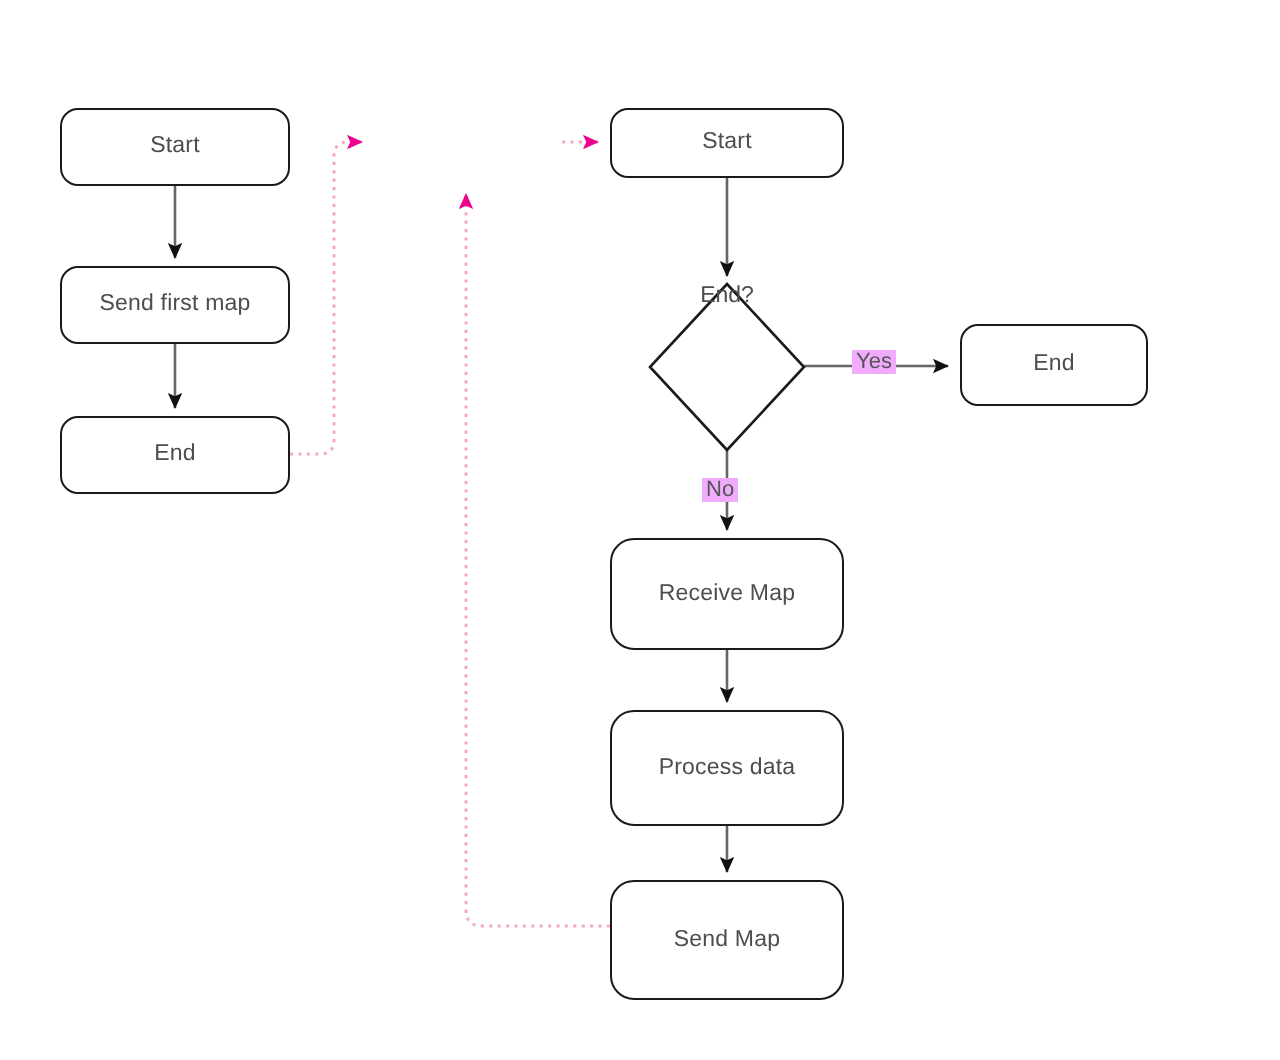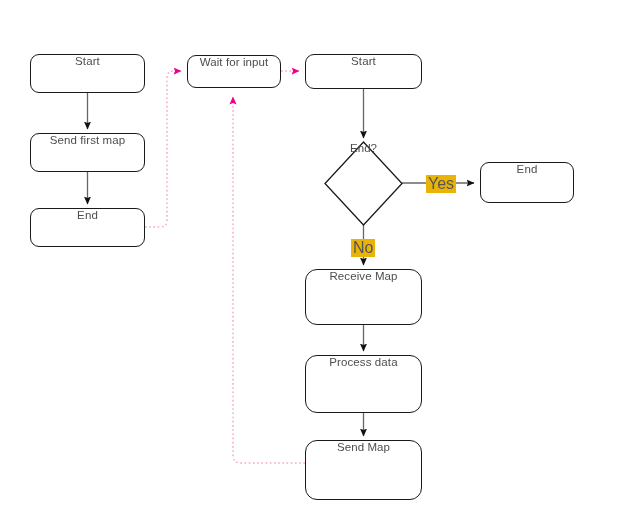--- a/index.html
+++ b/index.html
@@ -23,42 +23,42 @@
     position: absolute;
     left: 0;
     top: 0;
     width: 640px;
     height: 530px;
   }
   .node {
     position: absolute;
     box-sizing: border-box;
     display: flex;
-    align-items: flex-start;
+    align-items: center;
     justify-content: center;
     background: #ffffff;
     border: 1.4px solid #1a1a1a;
     color: #4d4d4d;
     font-size: 11.5px;
     line-height: 1.1;
     letter-spacing: 0.1px;
     white-space: nowrap;
   }
   .rounded {
     border-radius: 9px;
   }
   .sharp {
     border-radius: 12px;
     border-width: 1.3px;
   }
   .edge-label {
     position: absolute;
     color: #555555;
-    font-size: 16px;
-    background: #eab308;
+    font-size: 11px;
+    background: #f0abfc;
     padding: 0 2px;
     white-space: nowrap;
   }
 </style>
 </head>
 <body>
 
 <div id="canvas">
 
   <svg id="svg-layer" viewBox="0 0 640 530" xmlns="http://www.w3.org/2000/svg">
@@ -98,23 +98,20 @@
   </div>
 
   <div class="node rounded" style="left:30px; top:133px; width:115px; height:39px;">
     <span>Send first map</span>
   </div>
 
   <div class="node rounded" style="left:30px; top:208px; width:115px; height:39px;">
     <span>End</span>
   </div>
 
-  <div class="node rounded" style="left:187px; top:55px; width:94px; height:33px;">
-    <span>Wait for input</span>
-  </div>
 
   <div class="node rounded" style="left:305px; top:54px; width:117px; height:35px;">
     <span>Start</span>
   </div>
 
   <div style="position:absolute; left:325px; top:142px; width:77px; height:83px; display:flex; align-items:flex-start; justify-content:center; color:#4d4d4d; font-size:11.5px;">
     <span>End?</span>
   </div>
 
   <div class="node rounded" style="left:480px; top:162px; width:94px; height:41px;">

